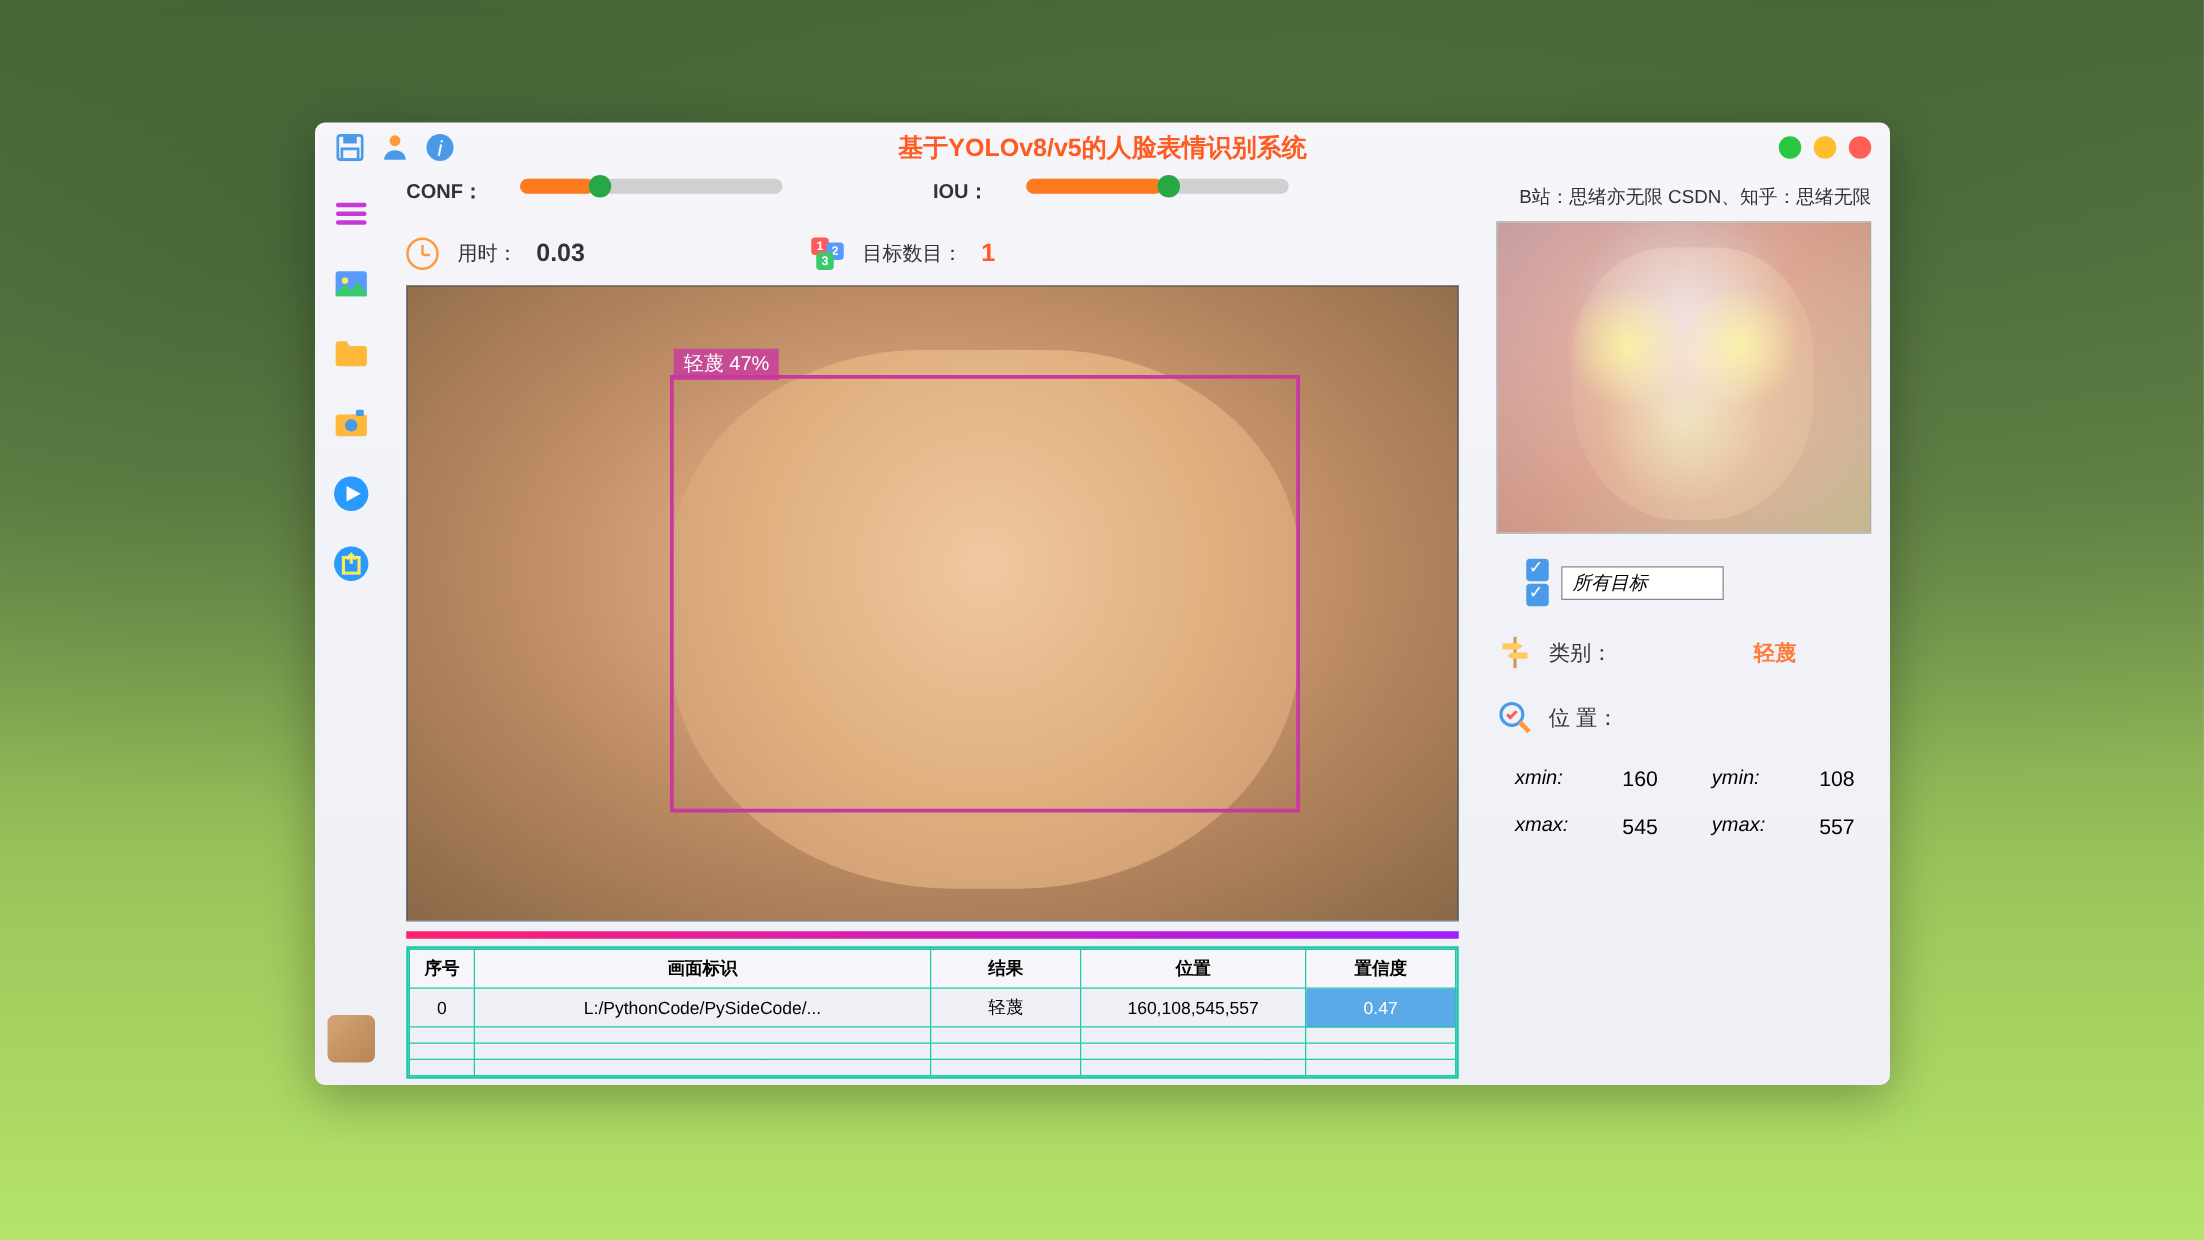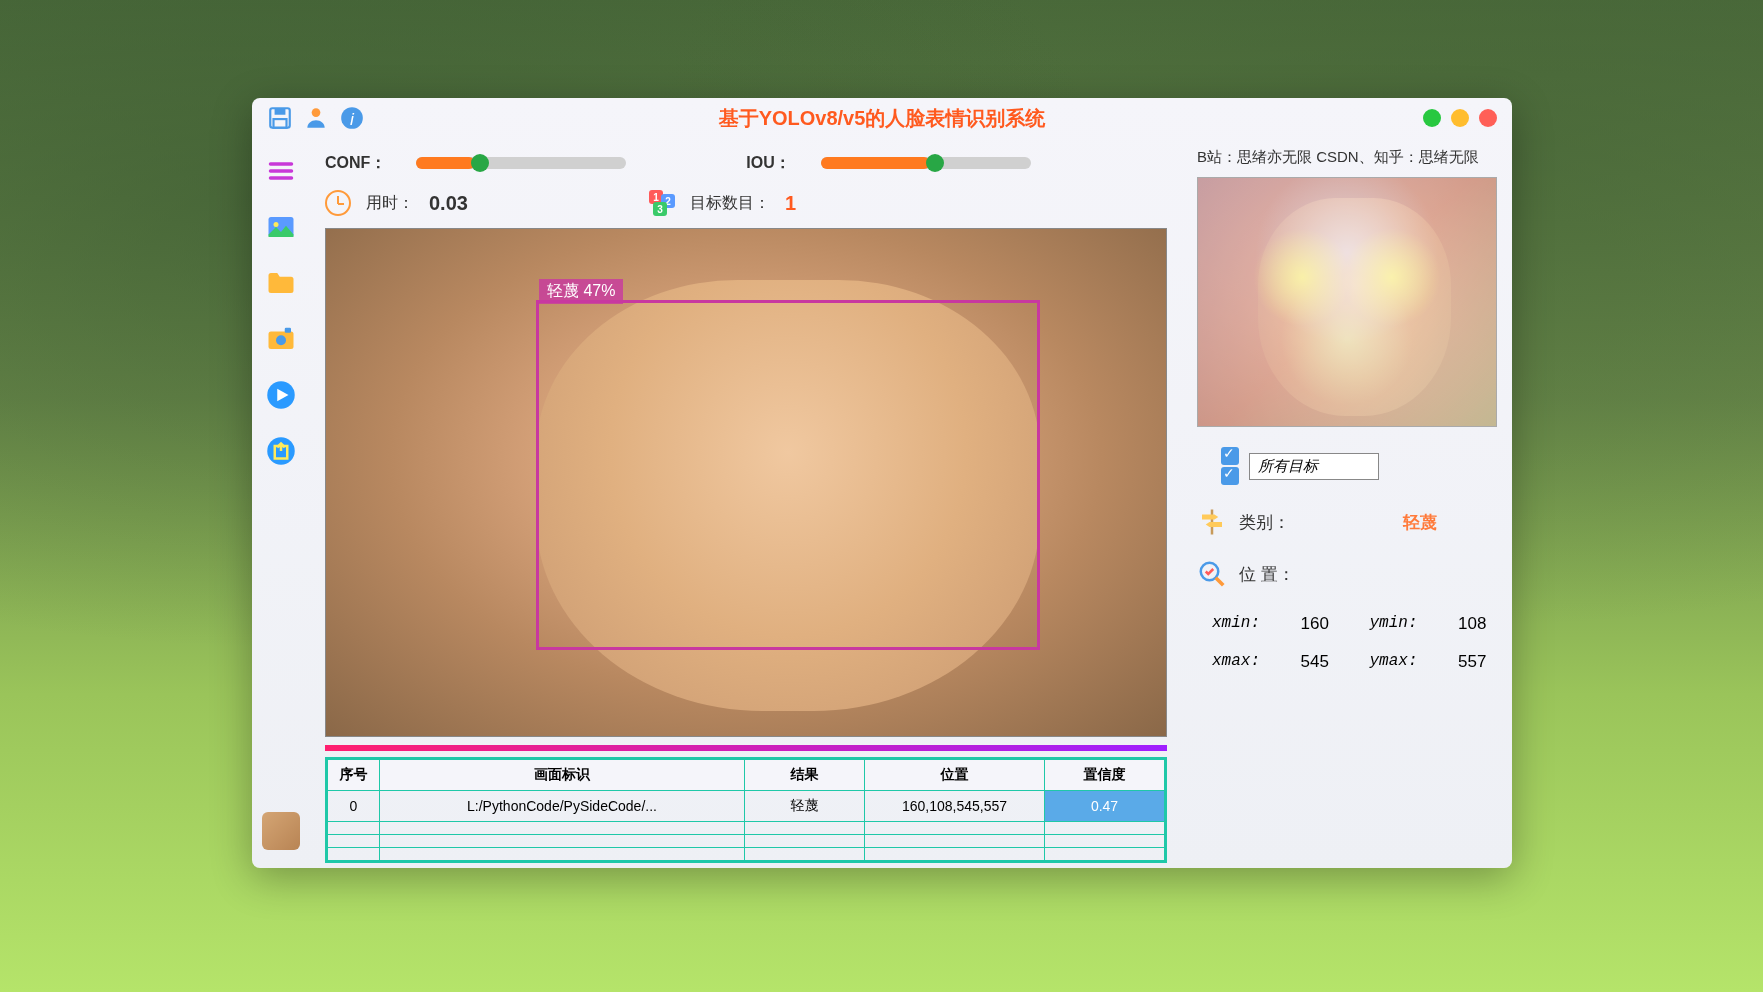--- a/index.html
+++ b/index.html
@@ -24,21 +24,21 @@
 .titlebar-icon { width:26px; height:26px; display:flex; align-items:center; justify-content:center; cursor:pointer; }
 .title-text { position:absolute; left:50%; transform:translateX(-50%); font-size:20px; font-weight:bold; color:#ff5a1f; }
 .traffic-lights { position:absolute; right:15px; display:flex; gap:10px; }
 .tl { width:18px; height:18px; border-radius:50%; cursor:pointer; }
 .tl.green{background:#28c840;} .tl.yellow{background:#ffbd2e;} .tl.red{background:#ff5f57;}
 .body-area { flex:1; display:flex; }
 .sidebar { width:58px; display:flex; flex-direction:column; align-items:center; padding-top:15px; gap:20px; position:relative;}
 .sidebar .avatar { position:absolute; bottom:18px; width:38px; height:38px; border-radius:6px; background:linear-gradient(135deg,#d4a574,#b88454); }
 .side-btn { width:36px; height:36px; display:flex; align-items:center; justify-content:center; cursor:pointer; border-radius:6px; }
 .main-content { flex:1; display:flex; flex-direction:column; padding: 5px 15px; }
-.controls-row { display:flex; align-items:center; gap:30px; height:40px; }
+.controls-row { display:flex; align-items:flex-start; gap:30px; height:40px; }
 .ctrl-label { font-size:16px; font-weight:bold; color:#333; }
 .slider { width:210px; height:12px; background:#d0d0d0; border-radius:6px; position:relative; cursor:pointer; }
 .slider-fill { height:100%; background:#ff7a1f; border-radius:6px; }
 .slider-thumb { position:absolute; top:-3px; width:18px; height:18px; background:#28a745; border-radius:50%; }
 .stats-row { display:flex; align-items:center; gap:15px; height:40px; }
 .stat-label { font-size:16px; color:#333; }
 .stat-value { font-size:20px; font-weight:bold; color:#333; min-width:80px; }
 .stat-value.red { color:#ff5a1f; }
 .image-area { flex:1; background:#222; position:relative; margin-top:5px; border:1px solid #888; overflow:hidden; }
 .face-img { position:absolute; inset:0;
@@ -50,21 +50,21 @@
 }
 .bbox { position:absolute; border:3px solid #c838a0; }
 .bbox-label { position:absolute; top:-24px; left:0; background:rgba(200,56,160,0.8); color:#fff; padding:2px 8px; font-size:16px; white-space:nowrap; }
 .divider-grad { height:6px; background:linear-gradient(90deg,#ff1f6f,#9f1fff); margin-top:8px; }
 .result-table { border:2px solid #1fc8a8; margin-top:6px; }
 .result-table table { width:100%; border-collapse:collapse; }
 .result-table th, .result-table td { border:1px solid #1fc8a8; padding:6px 8px; font-size:14px; text-align:center; }
 .result-table th { background:#f5f5fa; font-weight:bold; }
 .result-table tr.sel td:last-child { background:#5aaae8; color:#fff; }
 .right-panel { width:330px; padding:10px 15px; display:flex; flex-direction:column; }
-.credits { font-size:15px; color:#333; text-align:left; margin-bottom:10px; }
+.credits { font-size:15px; color:#333; text-align:right; margin-bottom:10px; }
 .heatmap { width:100%; height:250px; position:relative; overflow:hidden; border:1px solid #aaa;
   background: radial-gradient(ellipse at 50% 45%, #e8b890 0%, #d4a078 40%, #b88860 100%);
 }
 .heatmap-overlay { position:absolute; inset:0;
   background:
     radial-gradient(circle at 35% 40%, rgba(255,255,50,0.7) 0%, transparent 20%),
     radial-gradient(circle at 65% 40%, rgba(255,255,50,0.7) 0%, transparent 20%),
     radial-gradient(circle at 50% 30%, rgba(50,200,255,0.6) 0%, transparent 40%),
     radial-gradient(circle at 50% 65%, rgba(100,255,150,0.5) 0%, transparent 30%),
     linear-gradient(135deg, rgba(100,100,255,0.4), rgba(255,100,200,0.3), rgba(100,255,200,0.4));
@@ -74,21 +74,21 @@
 .checkbox-stack { display:flex; flex-direction:column; gap:2px; }
 .chk { width:18px; height:18px; background:#4a9ae8; border-radius:3px; position:relative; cursor:pointer;}
 .chk::after{content:"✓"; color:#fff; font-size:14px; position:absolute; left:2px; top:-2px;}
 .target-input { border:1px solid #888; padding:4px 8px; font-size:15px; font-style:italic; width:130px; background:#fff; }
 .info-row { display:flex; align-items:center; gap:12px; margin-top:22px;text-align:right; }
 .info-label { font-size:17px; color:#333; }
 .info-value { font-size:17px; font-weight:bold; margin-left:auto; padding-right:60px;}
 .info-value.orange { color:#ff7a3a; }
 .info-value.red { color:#e8453a; }
 .coords { margin-top:25px; display:grid; grid-template-columns: auto auto auto auto; gap:18px 30px; padding-left:15px;}
-.coord-label { font-style:italic; font-size:16px;font-family:Liberation Mono, monospace; }
+.coord-label { font-style:italic; font-size:16px; }
 .coord-val { font-size:17px; font-weight:500; }
 .icon-svg { width:28px; height:28px; }
 .clock-icon { width:26px; height:26px; border:2px solid #ff9a3a; border-radius:50%; position:relative;}
 .clock-icon::before,.clock-icon::after{content:"";position:absolute;background:#ff9a3a;left:50%;top:50%;transform-origin:left center;}
 .clock-icon::before{width:8px;height:2px;transform:rotate(-90deg);}
 .clock-icon::after{width:6px;height:2px;transform:rotate(0deg);}
 .cube-icon { width:26px; height:26px; position:relative;}
 .cube-icon span{position:absolute;width:14px;height:14px;border-radius:3px;color:#fff;font-size:10px;display:flex;align-items:center;justify-content:center;font-weight:bold;}
 .cube-icon .c1{background:#ff5a5a;left:0;top:0;} .cube-icon .c2{background:#5a9aff;right:0;top:4px;} .cube-icon .c3{background:#3aca6a;left:4px;bottom:0;}
 </style>

